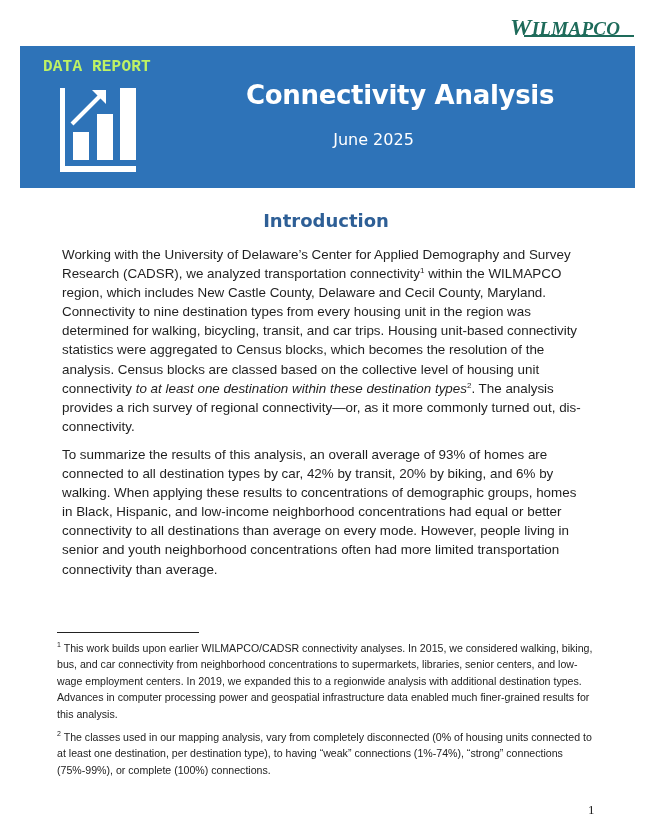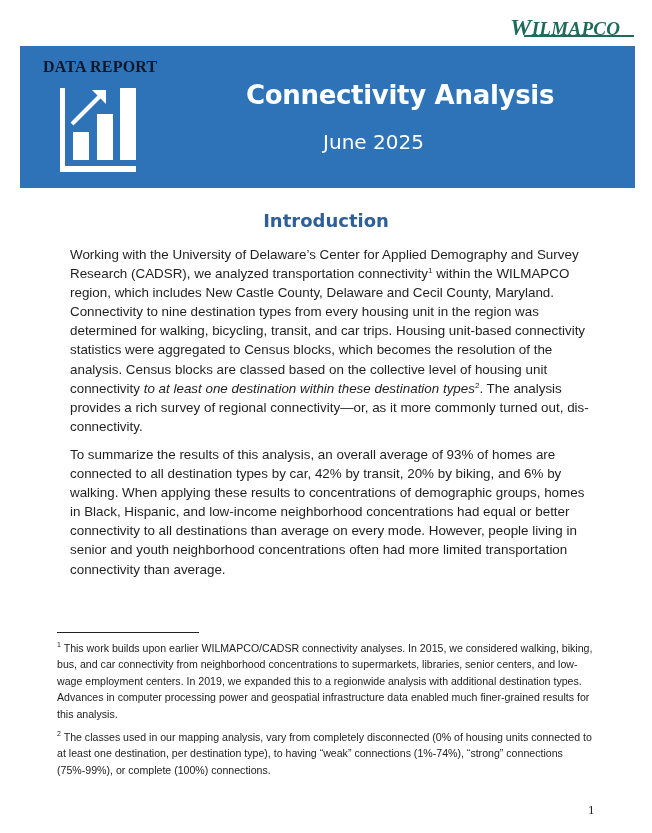--- a/index.html
+++ b/index.html
@@ -7,32 +7,32 @@
          font-family: "Liberation Sans", sans-serif; color: #1a1a1a; }
 
   .logo { position: absolute; left: 510px; top: 11px; width: 126px; height: 24px; }
   .logo-text { position: absolute; left: 0; top: 0; font-family: "Liberation Serif", serif;
                font-weight: bold; font-style: italic; color: #1e6b5a; font-size: 19px;
                letter-spacing: 0.3px; line-height: 32px; white-space: nowrap; }
   .logo-text .big { font-size: 24px; }
   .logo-underline { position: absolute; left: 14px; top: 24px; width: 110px; height: 2px; background: #1e6b5a; }
 
   .banner { position: absolute; left: 20px; top: 46px; width: 615px; height: 142px; background: #2e73b8; }
-  .badge { position: absolute; left: 23px; top: 12px; color: #0f172a; font-weight: bold; font-size: 16px;
-           letter-spacing: 0.2px; font-family: Liberation Serif, serif; }
+  .badge { position: absolute; left: 23px; top: 12px; color: #bef264; font-weight: bold; font-size: 16px;
+           letter-spacing: 0.2px; font-family: Liberation Mono, monospace; }
   .chart-icon { position: absolute; left: 40px; top: 40px; width: 80px; height: 86px; }
   .title { position: absolute; left: 0; width: 100%; top: 34px; text-align: center; padding-left: 145px; box-sizing: border-box;
            color: #fff; font-weight: bold; font-size: 26px; font-family: "DejaVu Sans", sans-serif; letter-spacing: -0.3px;}
   .subtitle { position: absolute; left: 0; width: 100%; top: 84px; text-align: center; padding-left: 92px; box-sizing: border-box;
-              color: #fff; font-size: 20px; font-family: "DejaVu Sans", sans-serif; }
+              color: #fff; font-size: 16px; font-family: "DejaVu Sans", sans-serif; }
 
   .section-heading { position: absolute; left: 0; width: 652px; top: 210px; text-align: center;
                      color: #2e5f96; font-weight: bold; font-size: 18px; font-family: "DejaVu Sans", sans-serif; }
 
-  .para { position: absolute; left: 70px; width: 520px; font-size: 13.4px; line-height: 19.1px; color: #1f1f1f; }
+  .para { position: absolute; left: 62px; width: 520px; font-size: 13.4px; line-height: 19.1px; color: #1f1f1f; }
   .p1 { top: 245px; }
   .p2 { top: 445px; }
   .para em { font-style: italic; }
   sup { font-size: 8px; line-height: 0; vertical-align: super; }
 
   .fn-rule { position: absolute; left: 57px; top: 632px; width: 142px; height: 1px; background: #222; }
   .footnote { position: absolute; left: 57px; width: 540px; font-size: 10.6px; line-height: 16.4px; color: #222; }
   .fn1 { top: 640px; }
   .fn2 { top: 729px; }
   .fn-mark { font-size: 7px; vertical-align: super; line-height: 0; }

